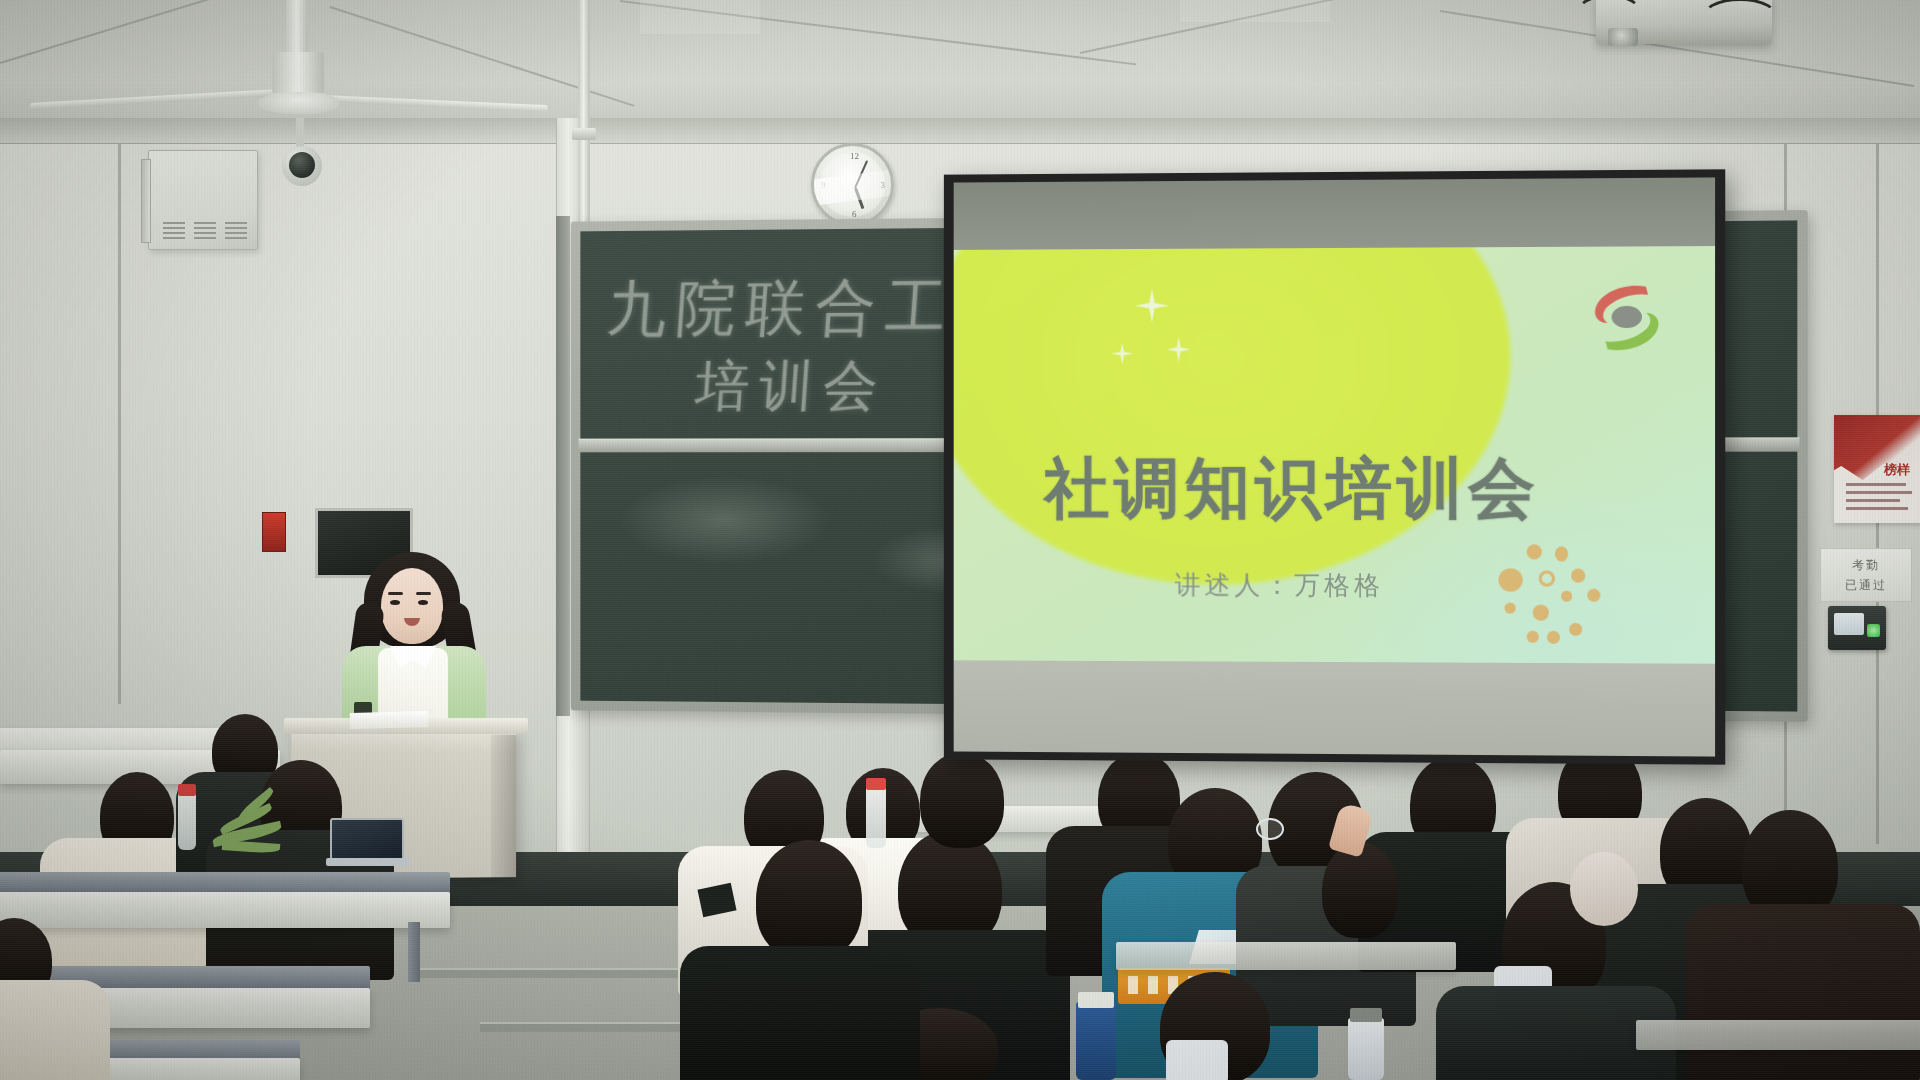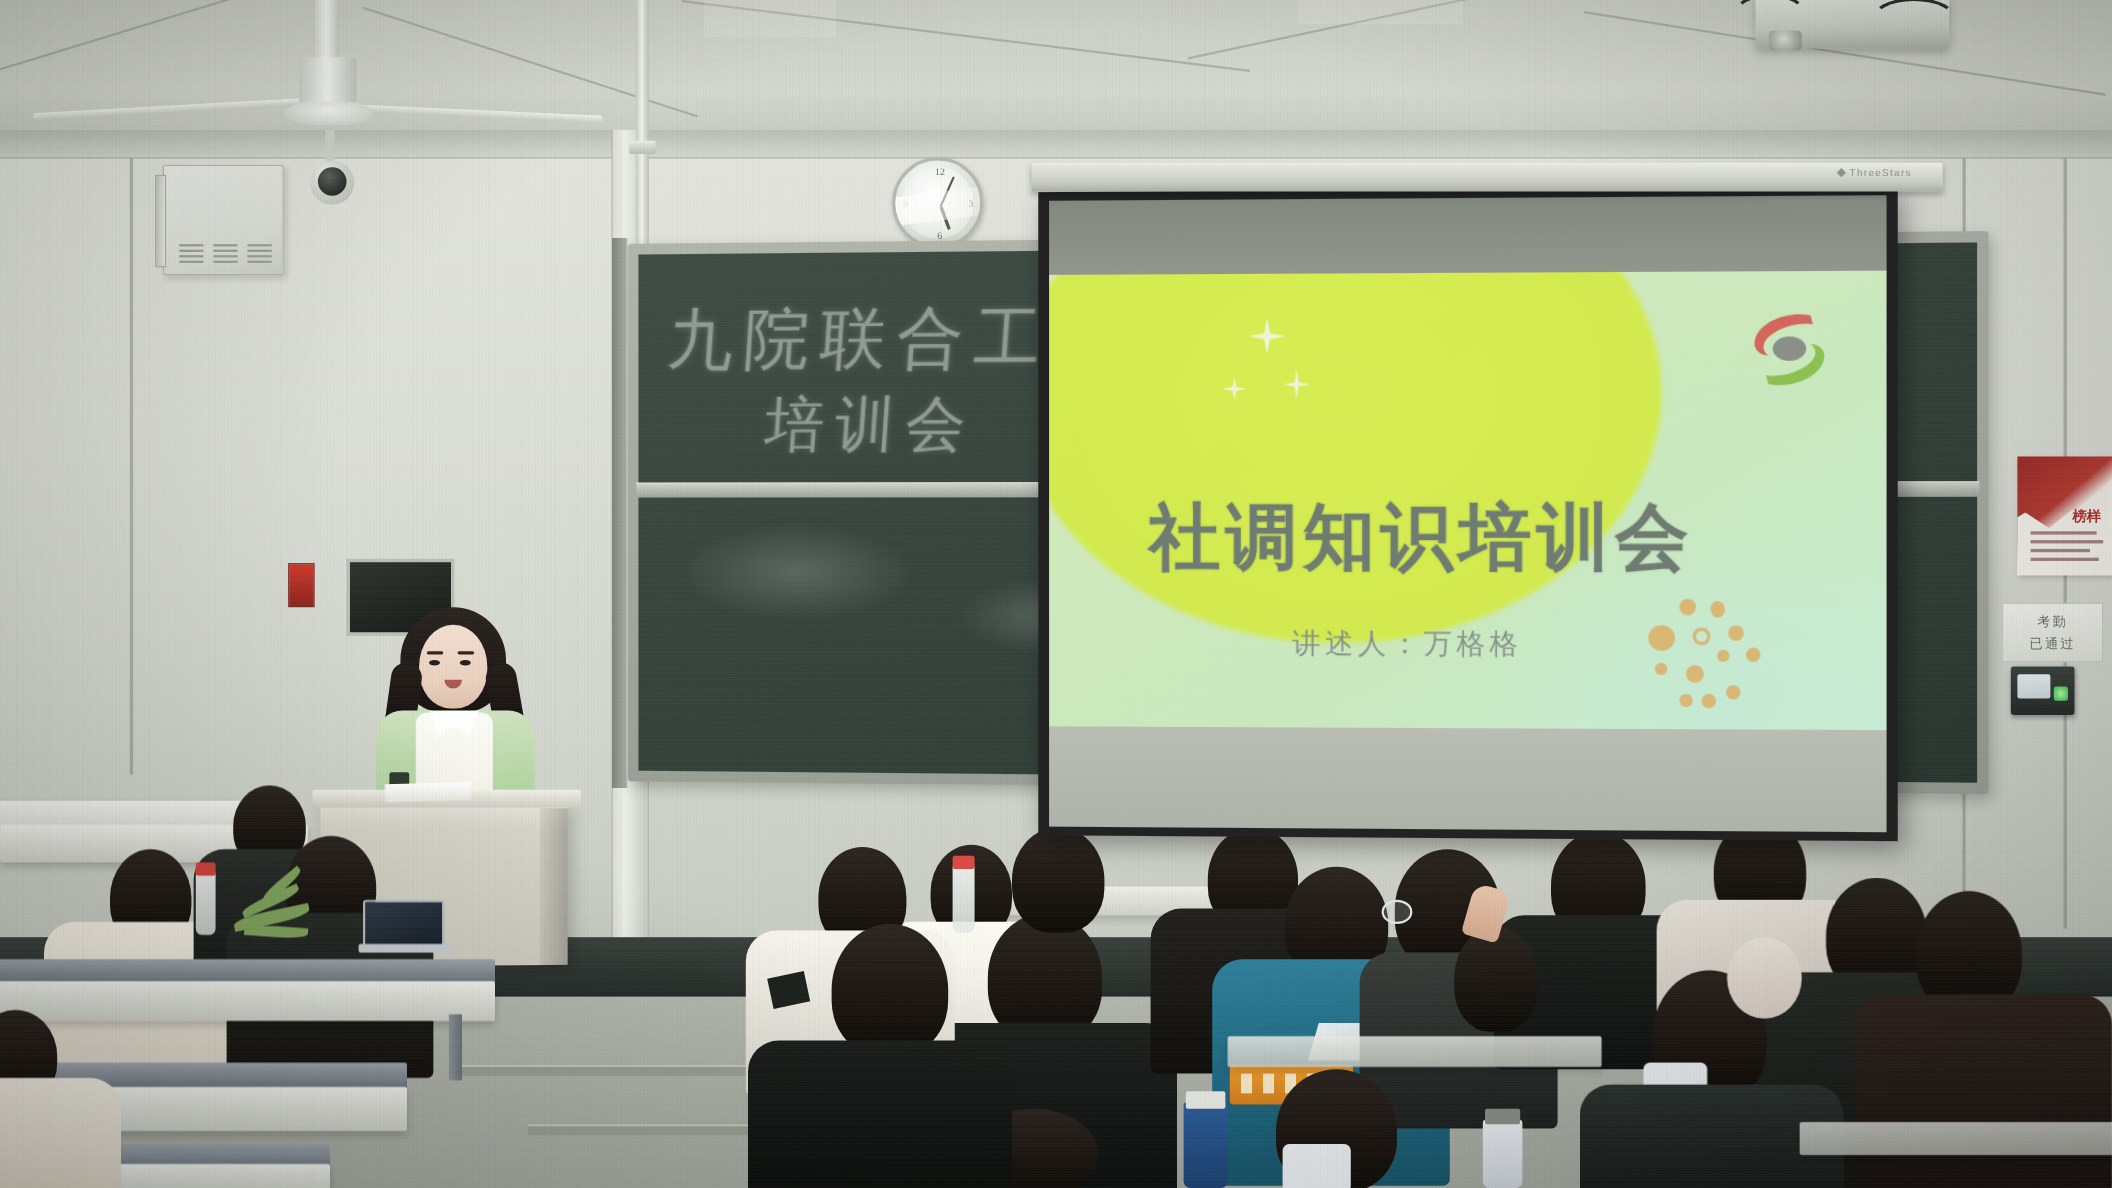--- a/index.html
+++ b/index.html
@@ -598,26 +598,20 @@
   <div class="white-sign">
     <div class="ws-text" style="top:8px;">考勤</div>
     <div class="ws-text" style="top:28px;">已通过</div>
   </div>
 
   <div class="card-reader">
     <div class="cr-display"></div>
     <div class="cr-led"></div>
   </div>
 
-  <div class="screen-bar">
-    <div class="screen-brand">
-      <span class="brand-dot"></span>
-      <span>ThreeStars</span>
-    </div>
-  </div>
 
   <div class="screen-outer">
     <div class="screen-white">
       <div class="slide-darkband"></div>
 
       <div class="slide">
         <div class="blob-lime"></div>
         <div class="blob-soft"></div>
 
         <div class="sparkle s1"></div>

